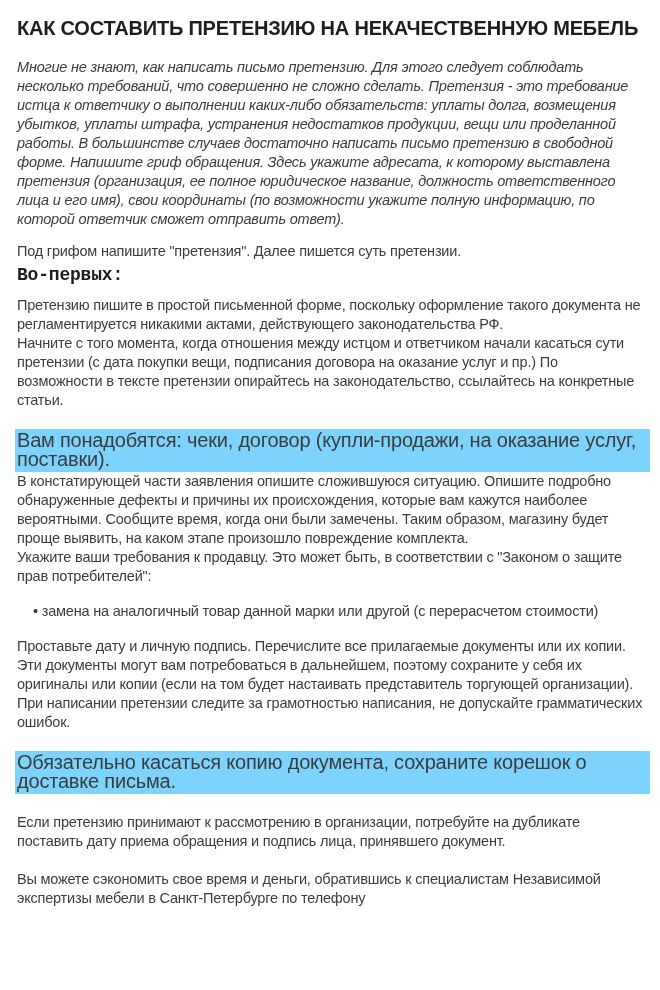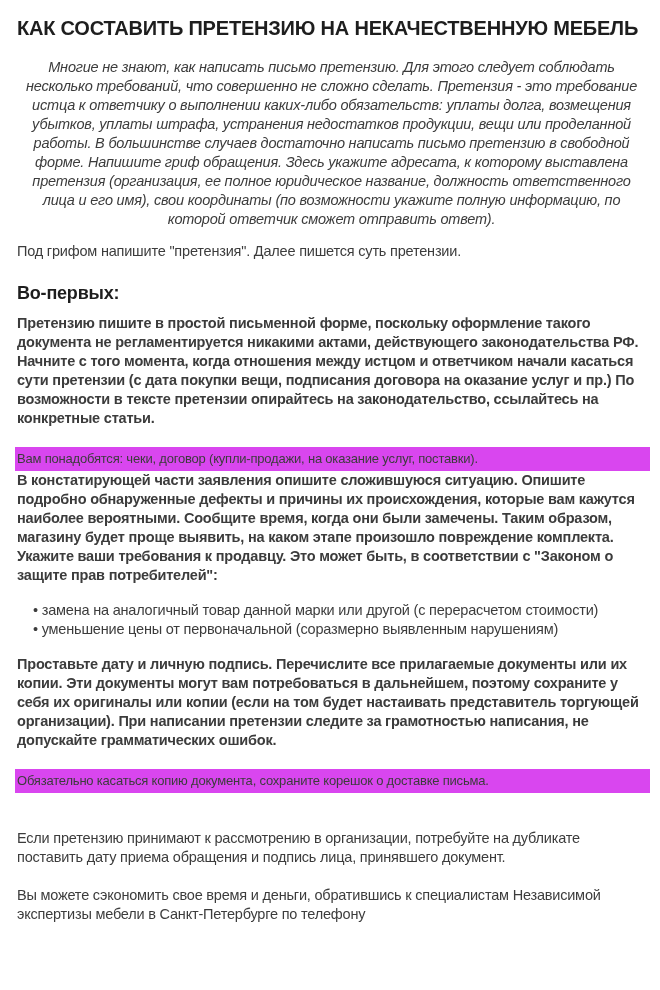--- a/index.html
+++ b/index.html
@@ -19,50 +19,49 @@
   }
   h1 {
     margin: 0;
     font-size: 20px;
     line-height: 26px;
     font-weight: bold;
     color: #1e1e1e;
     letter-spacing: -0.2px;
   }
   h2 {
-    margin: 21px 0 9px 0;
+    margin: 3px 0 9px 0;
     font-size: 18px;
     line-height: 23px;
     font-weight: bold;
     color: #1e1e1e;
     letter-spacing: -0.2px;
+    font-family: Liberation Mono, monospace;
   }
   p.para, p.intro, li {
     font-size: 14.5px;
     line-height: 19px;
     letter-spacing: -0.2px;
     color: #3c3c3c;
   }
   p.intro {
     margin: 17px 0 0 0;
     font-style: italic;
-    text-align: center;
   }
   p.para {
     margin: 13px 0 0 0;
   }
   .para-group p.para {
     margin: 0;
-    font-weight: bold;
   }
   p.note {
     margin: 19px -4px 0 -2px;
-    background: #d946ef;
+    background: #7dd3fc;
     padding: 2px 4px 3px 2px;
-    font-size: 13px;
+    font-size: 20px;
     line-height: 19px;
     letter-spacing: -0.2px;
     color: #3c3c3c;
   }
   ul.bullets {
     list-style: none;
     margin: 16px;
     padding: 0;
   }
   ul.bullets li::before {
@@ -86,25 +85,24 @@
     <p class="para">Начните с того момента, когда отношения между истцом и ответчиком начали касаться сути претензии (с дата покупки вещи, подписания договора на оказание услуг и пр.) По возможности в тексте претензии опирайтесь на законодательство, ссылайтесь на конкретные статьи.</p>
   </div>
   <p class="note">Вам понадобятся: чеки, договор (купли-продажи, на оказание услуг, поставки).</p>
 
   <div class="para-group">
     <p class="para">В констатирующей части заявления опишите сложившуюся ситуацию. Опишите подробно обнаруженные дефекты и причины их происхождения, которые вам кажутся наиболее вероятными. Сообщите время, когда они были замечены. Таким образом, магазину будет проще выявить, на каком этапе произошло повреждение комплекта.</p>
     <p class="para">Укажите ваши требования к продавцу. Это может быть, в соответствии с "Законом о защите прав потребителей":</p>
   </div>
   <ul class="bullets">
     <li>замена на аналогичный товар данной марки или другой (с перерасчетом стоимости)</li>
-    <li>уменьшение цены от первоначальной (соразмерно выявленным нарушениям)</li>
   </ul>
 
   <div class="para-group">
     <p class="para">Проставьте дату и личную подпись. Перечислите все прилагаемые документы или их копии. Эти документы могут вам потребоваться в дальнейшем, поэтому сохраните у себя их оригиналы или копии (если на том будет настаивать представитель торгующей организации). При написании претензии следите за грамотностью написания, не допускайте грамматических ошибок.</p>
   </div>
   <p class="note">Обязательно касаться копию документа, сохраните корешок о доставке письма.</p>
 
-  <p class="para" style="margin-top:36px">Если претензию принимают к рассмотрению в организации, потребуйте на дубликате поставить дату приема обращения и подпись лица, принявшего документ.</p>
+  <p class="para" style="margin-top:19px">Если претензию принимают к рассмотрению в организации, потребуйте на дубликате поставить дату приема обращения и подпись лица, принявшего документ.</p>
 
   <p class="para" style="margin-top:19px"><span>Вы можете сэкономить свое время и деньги, обратившись к специалистам Независимой экспертизы мебели в Санкт-Петербурге по телефону </span></p>
 
 </div>
 
 </body></html>

